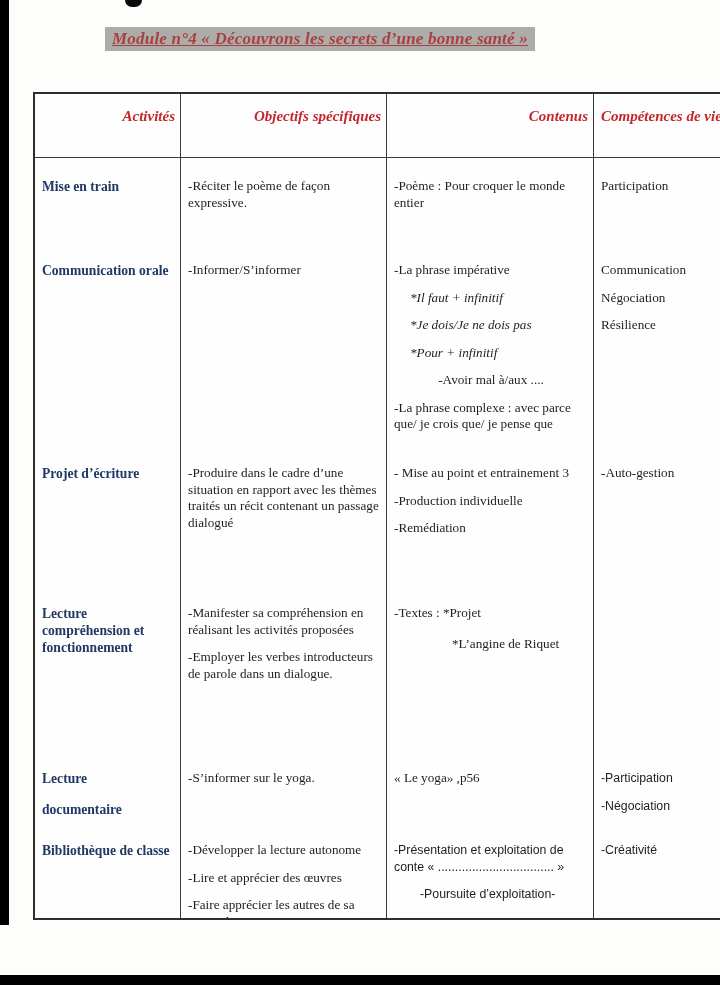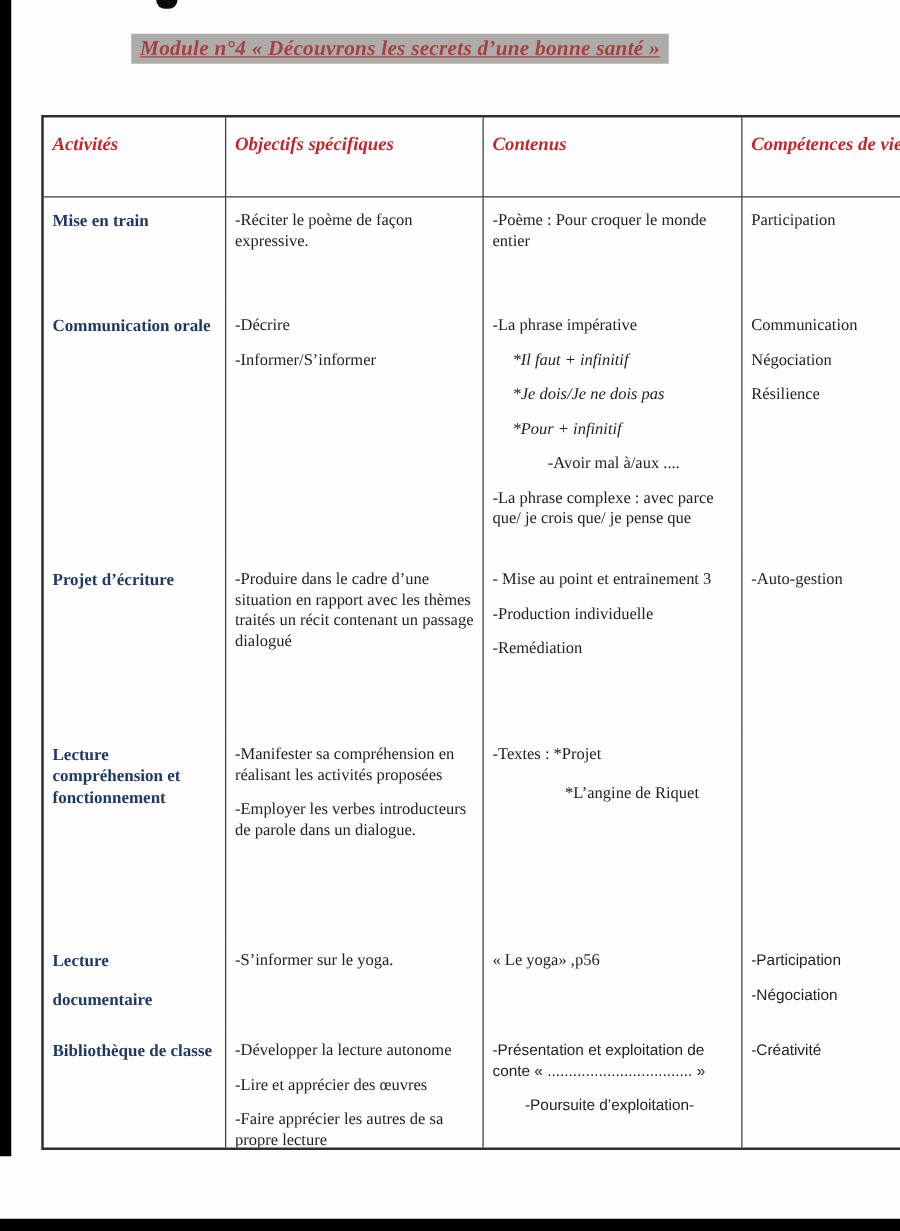--- a/index.html
+++ b/index.html
@@ -36,24 +36,24 @@
     border: 2px solid #2e2e2e;
     display: grid;
     grid-template-columns: 146px 206px 207px 1fr;
     grid-template-rows: 64px 84px 203px 140px 165px 72px 96px;
     background: #fefefe;
   }
   .cell { border-right: 1.5px solid #3a3a3a; padding: 10px 5px 0 7px; overflow: hidden; }
   .cell.last-col { border-right: none; }
   .th { border-bottom: 1.5px solid #3a3a3a;
         color: #c5262b; font-weight: bold; font-style: italic;
-        font-size: 15px; line-height: 19px; text-align: left; padding-top: 13px; }
+        font-size: 15px; line-height: 19px; text-align: right; padding-top: 13px; }
   .th.last-col { text-align: left; padding-right: 2px; }
   .td { font-size: 13.2px; line-height: 16.5px; }
-  .td p { margin: 0 0 11px 0; }
+  .td p { margin: 10px 0 11px 0; }
   .activity { color: #1f3864; font-weight: bold; font-size: 13.6px; line-height: 17px; }
   .ind1 { padding-left: 16px; font-style: italic; }
   .ind2 { padding-left: 58px; }
   .ind3 { padding-left: 26px; }
   .sans { font-family: "Liberation Sans", sans-serif; font-size: 12.3px; }
   .mt6  { margin-top: 6px; }
   .mt8  { margin-top: 8px; }
   .mt10 { margin-top: 10px; text-align: center; }
   .mt14 { margin-top: 14px; }
   .mt18 { margin-top: 18px; }
@@ -87,21 +87,20 @@
     <p>-Poème : Pour croquer le monde entier</p>
   </div>
   <div class="cell td last-col">
     <p>Participation</p>
   </div>
 
   <div class="cell td">
     <p class="activity mt6">Communication orale</p>
   </div>
   <div class="cell td">
-    <p>-Décrire</p>
     <p>-Informer/S’informer</p>
   </div>
   <div class="cell td">
     <p>-La phrase impérative</p>
     <p class="ind1">*Il faut + infinitif</p>
     <p class="ind1">*Je dois/Je ne dois pas</p>
     <p class="ind1">*Pour + infinitif</p>
     <p class="mt10">-Avoir mal à/aux ....</p>
     <p>-La phrase complexe : avec parce que/ je crois que/ je pense que</p>
   </div>

